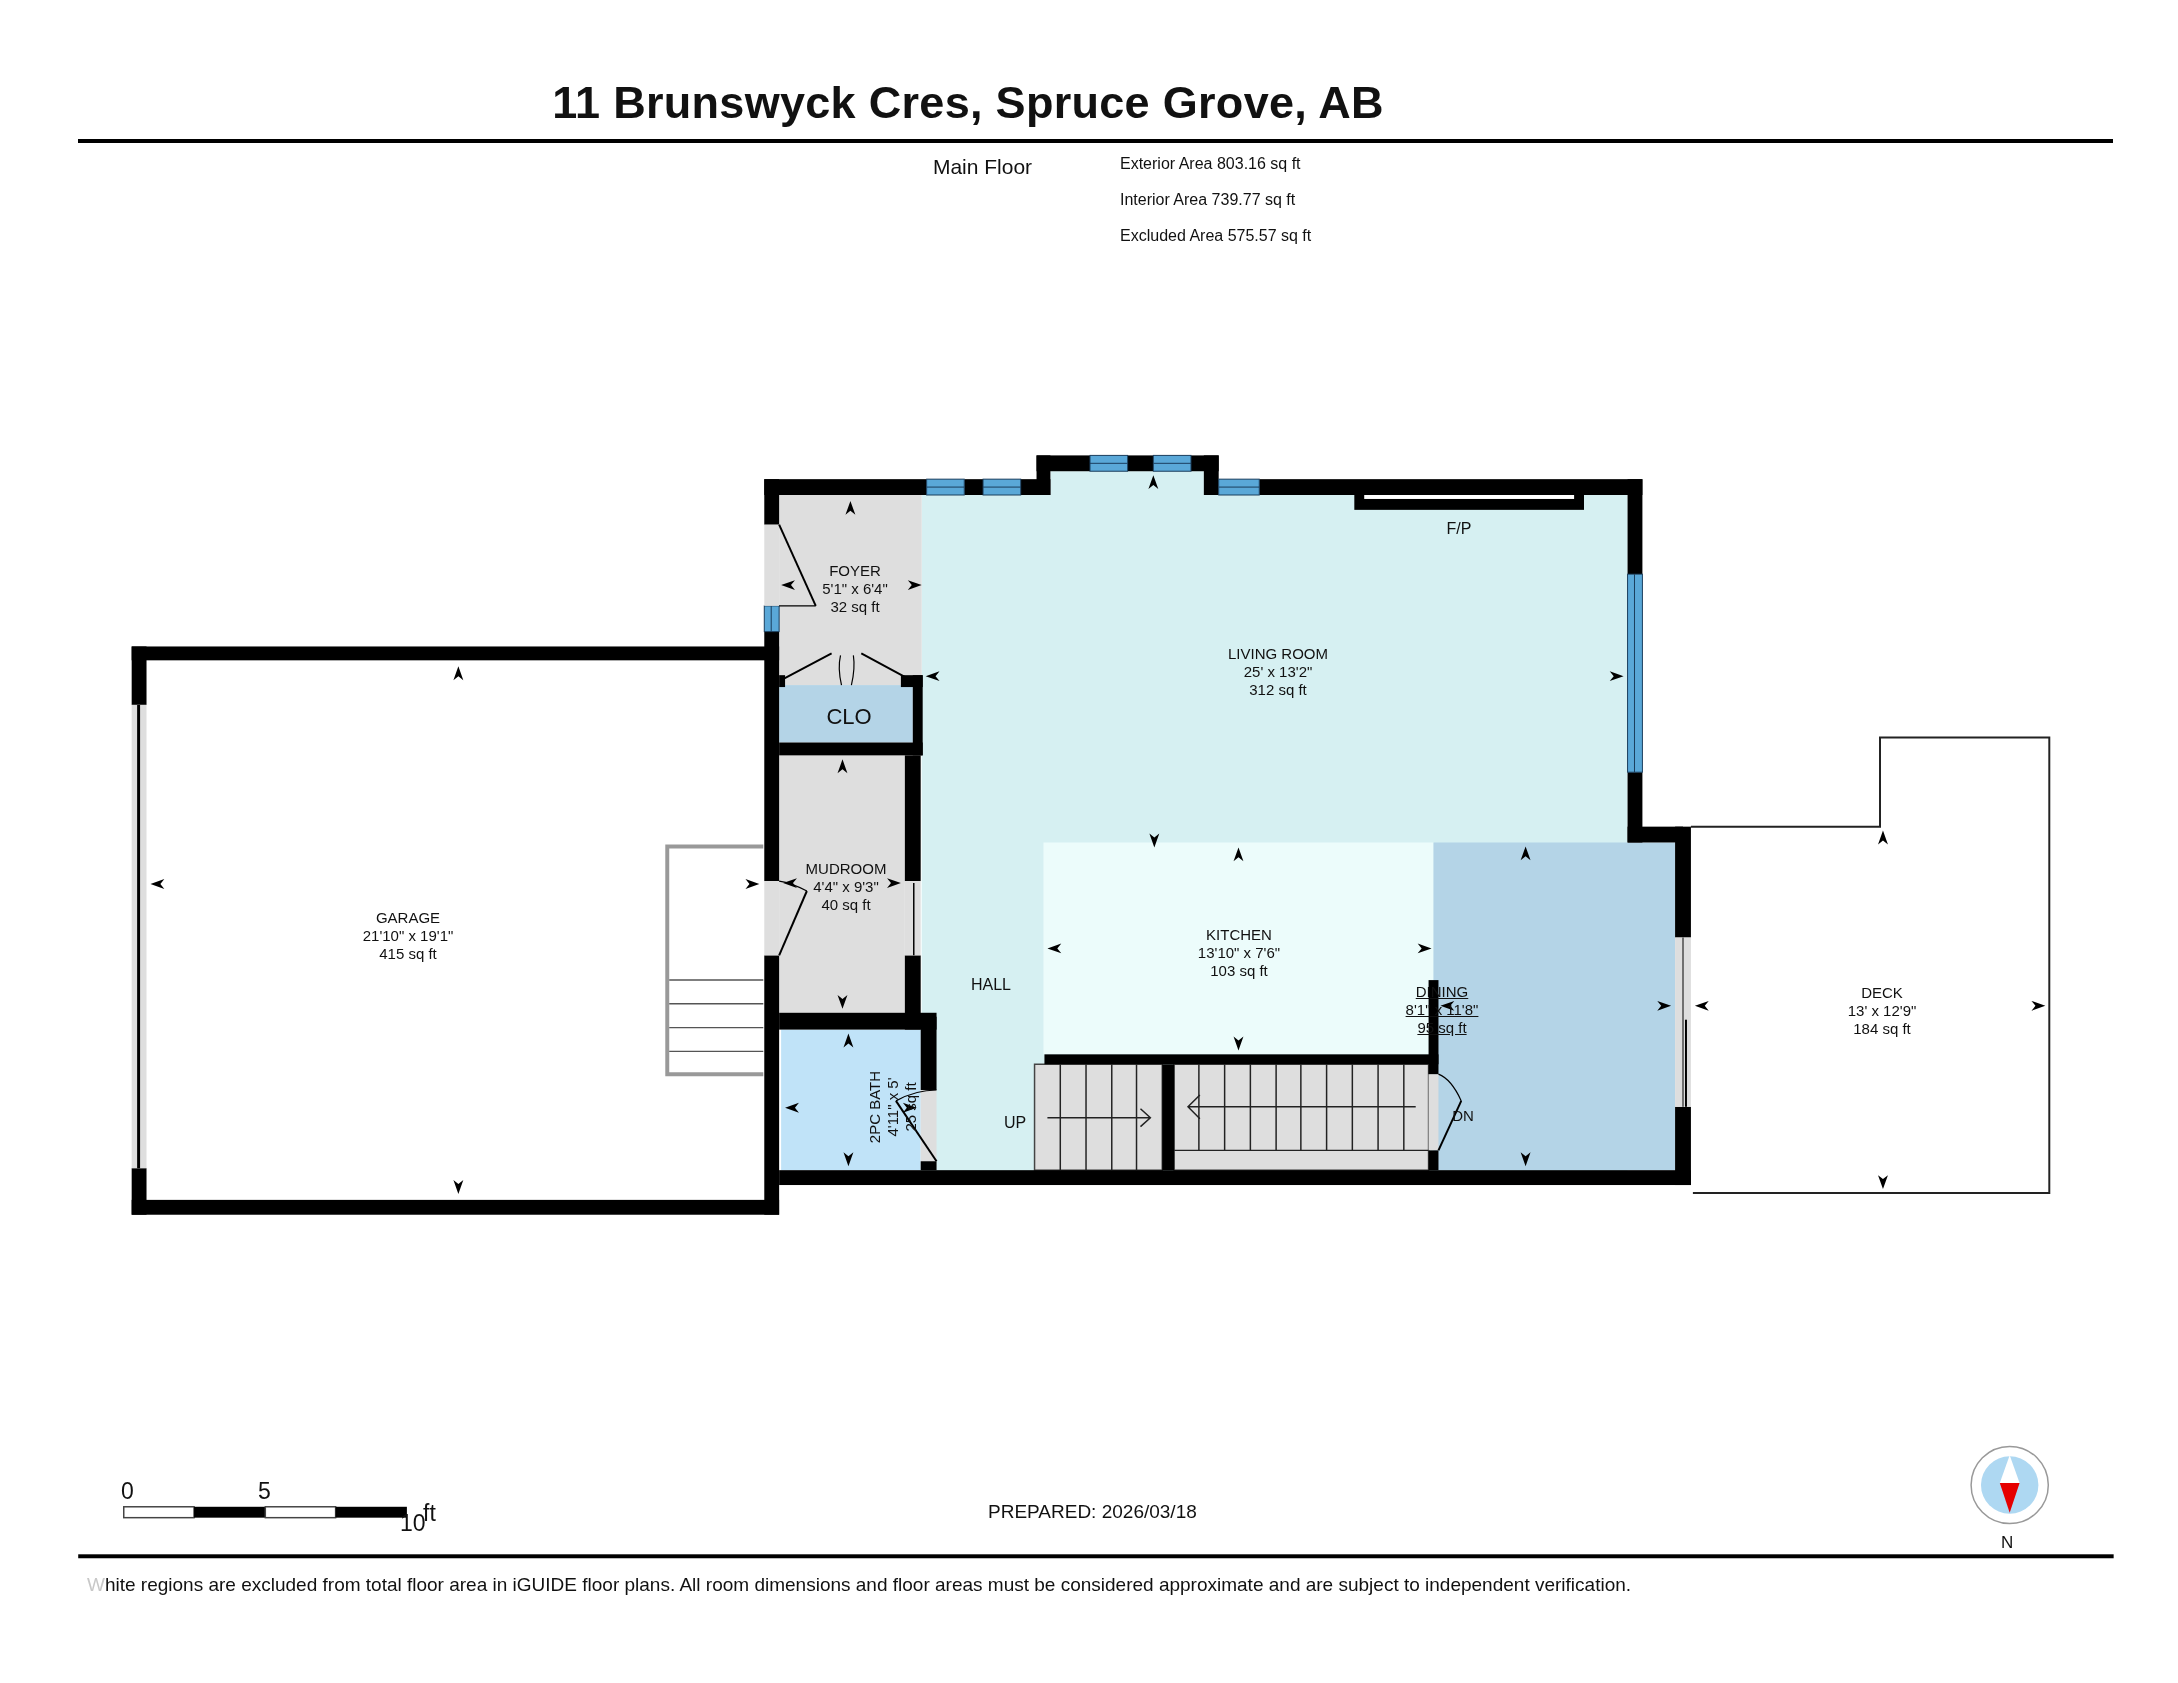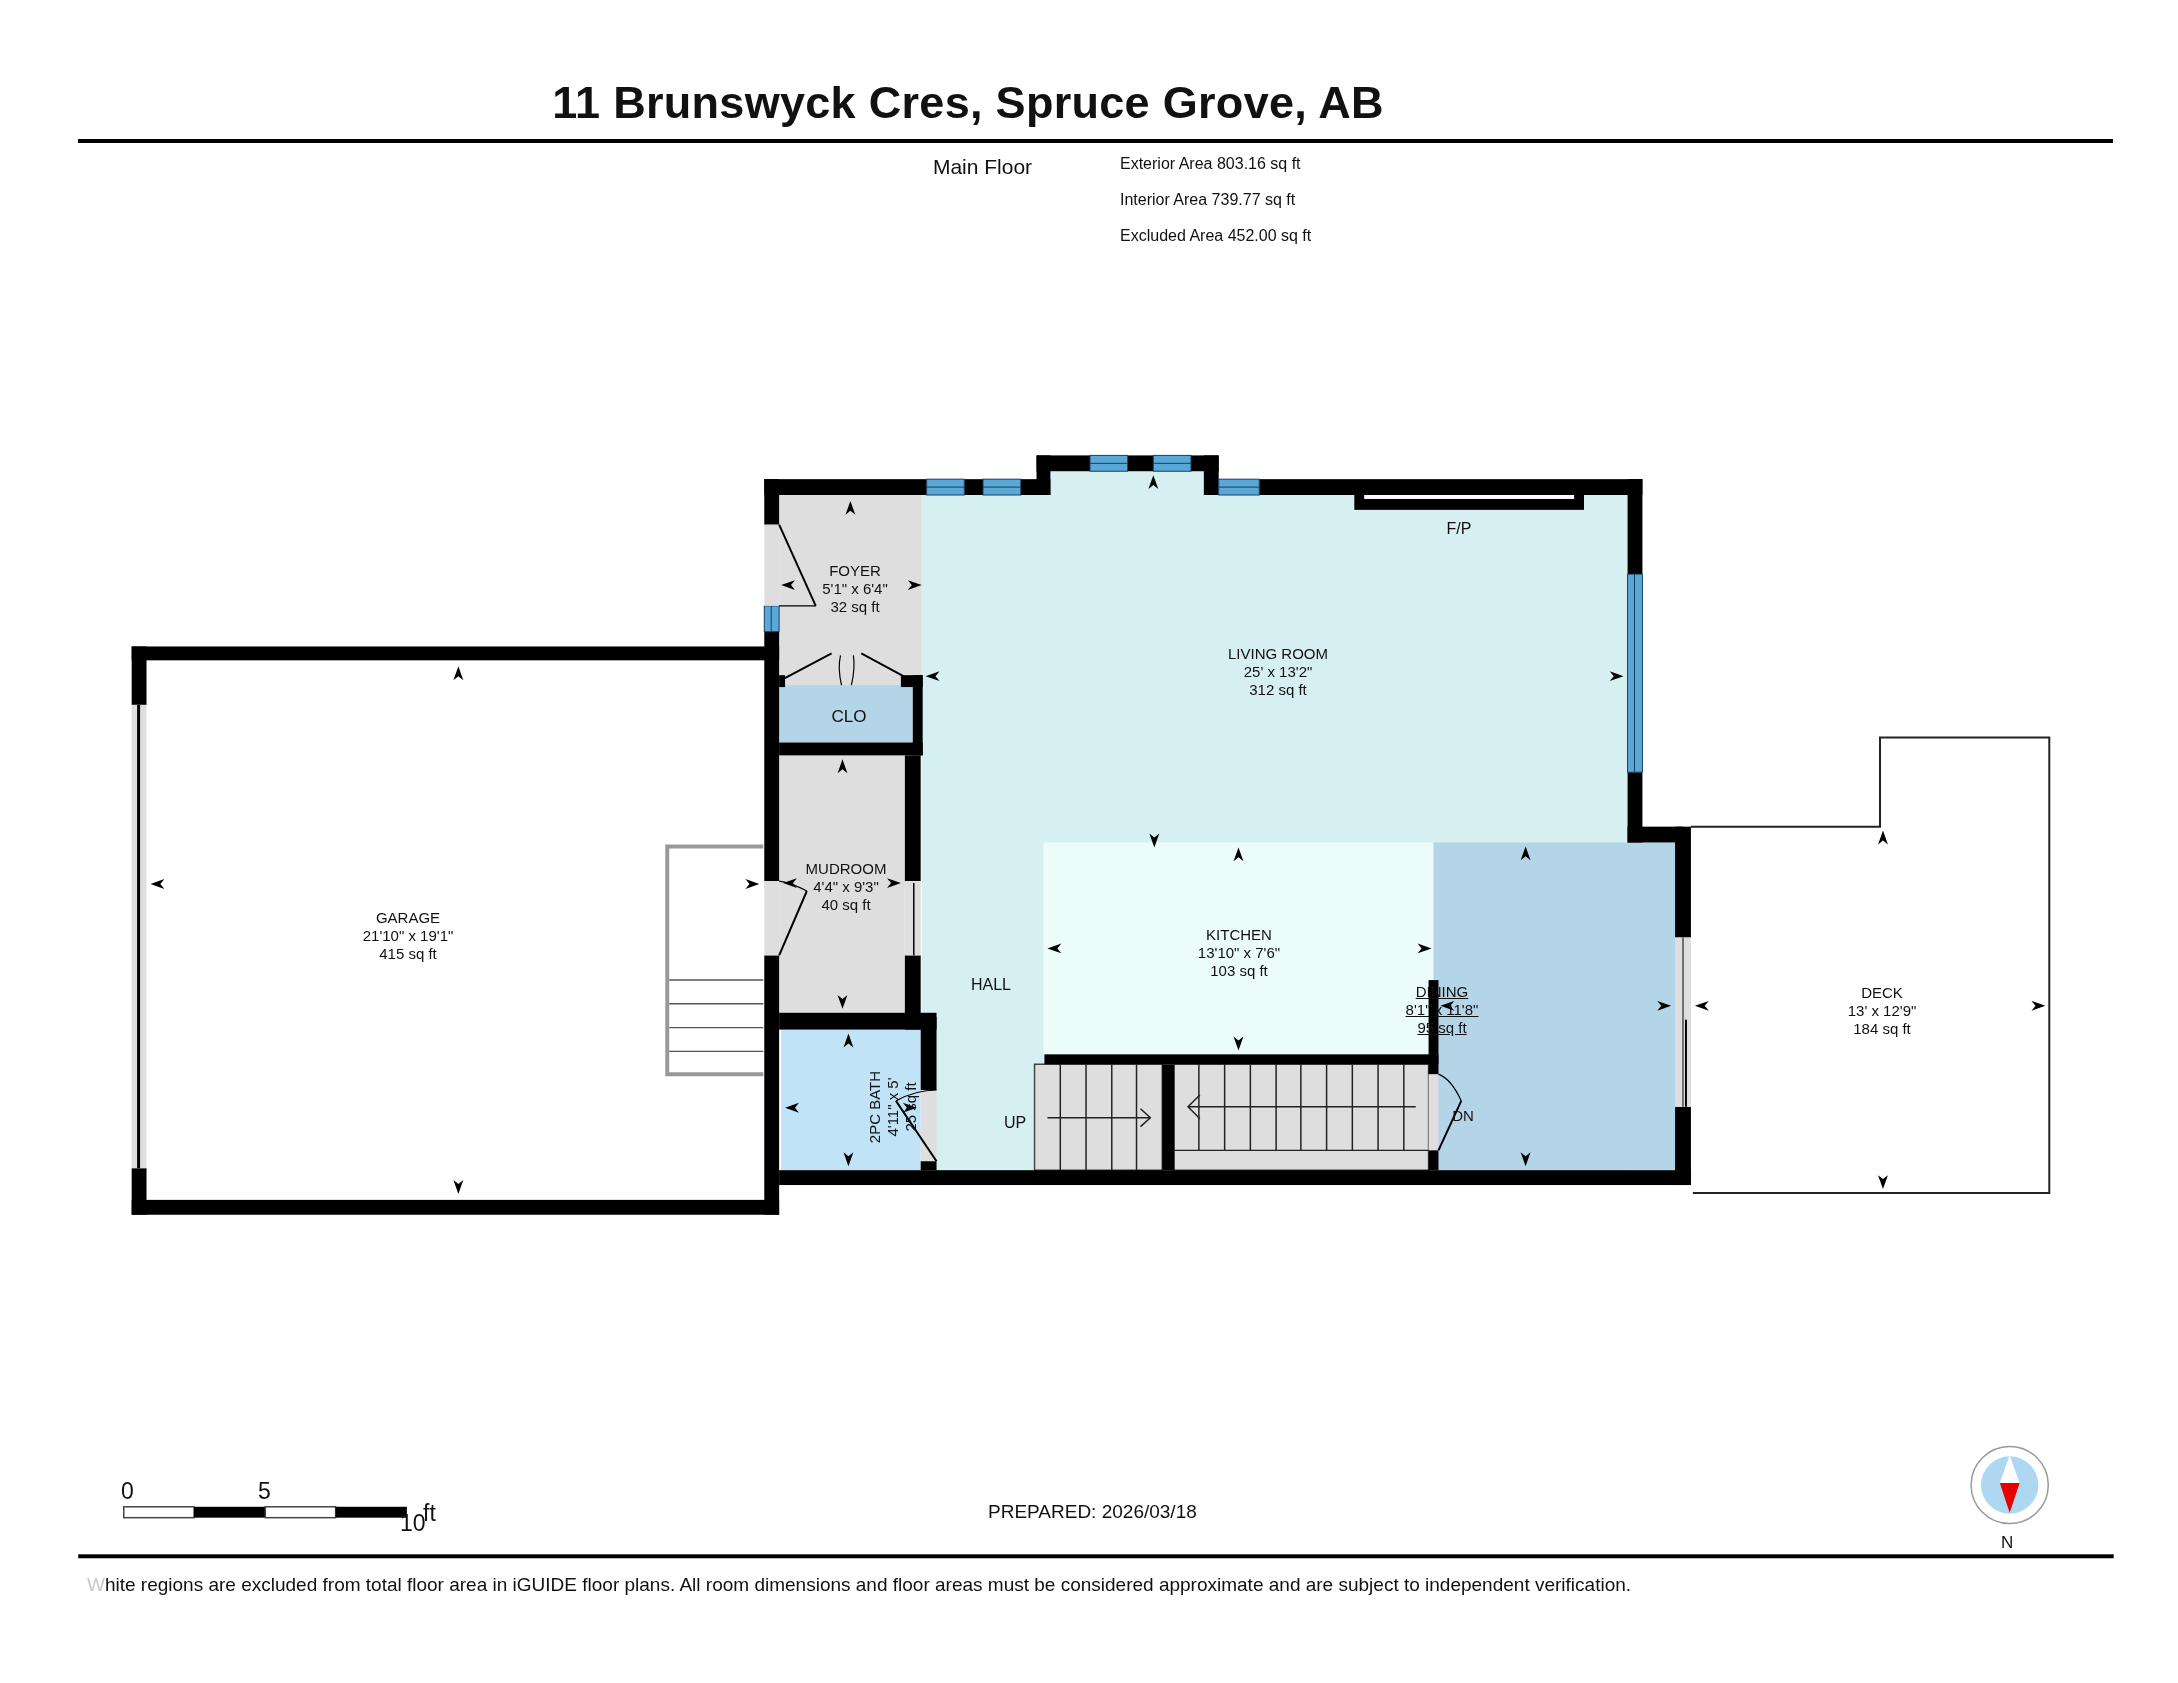--- a/index.html
+++ b/index.html
@@ -19,21 +19,21 @@
   .compass-n { left:2001px; top:1533px; font-size:17px; }
 </style>
 </head>
 <body>
 
 <div class="abs title">11 Brunswyck Cres, Spruce Grove, AB</div>
 <div class="abs rule" style="top:139px;"></div>
 <div class="abs floor-label">Main Floor</div>
 <div class="abs area-line" style="top:155px;">Exterior Area 803.16 sq ft</div>
 <div class="abs area-line" style="top:191px;">Interior Area 739.77 sq ft</div>
-<div class="abs area-line" style="top:227px;">Excluded Area 452.00 sq ft</div>
+<div class="abs area-line" style="top:227px;">Excluded Area 575.57 sq ft</div>
 
 <svg class="abs plan" viewBox="0 0 2200 1700" xmlns="http://www.w3.org/2000/svg">
   <defs>
     <marker id="none"></marker>
   </defs>
 
   <rect x="148" y="667" width="623" height="545" fill="#ffffff"></rect>
 
   <rect x="931" y="500" width="713" height="697" fill="#d6f0f2"></rect>
   <rect x="1061" y="476" width="155" height="30" fill="#d6f0f2"></rect>
@@ -237,21 +237,21 @@
   </g>
 
   <rect x="79" y="1570" width="2056" height="4" fill="#000"></rect>
 </svg>
 
 <div class="room-label" style="left:855px; top:589px;">
   <div>FOYER</div>
   <div>5'1" x 6'4"</div>
   <div>32 sq ft</div>
 </div>
-<div class="room-label" style="left:849px; top:717px; font-size:17px;">
+<div class="room-label" style="left:849px; top:717px; font-size:22px;">
   <div>CLO</div>
 </div>
 <div class="room-label" style="left:1278px; top:672px;">
   <div>LIVING ROOM</div>
   <div>25' x 13'2"</div>
   <div>312 sq ft</div>
 </div>
 <div class="room-label" style="left:1459px; top:529px; font-size:16px;">
   <div>F/P</div>
 </div>

